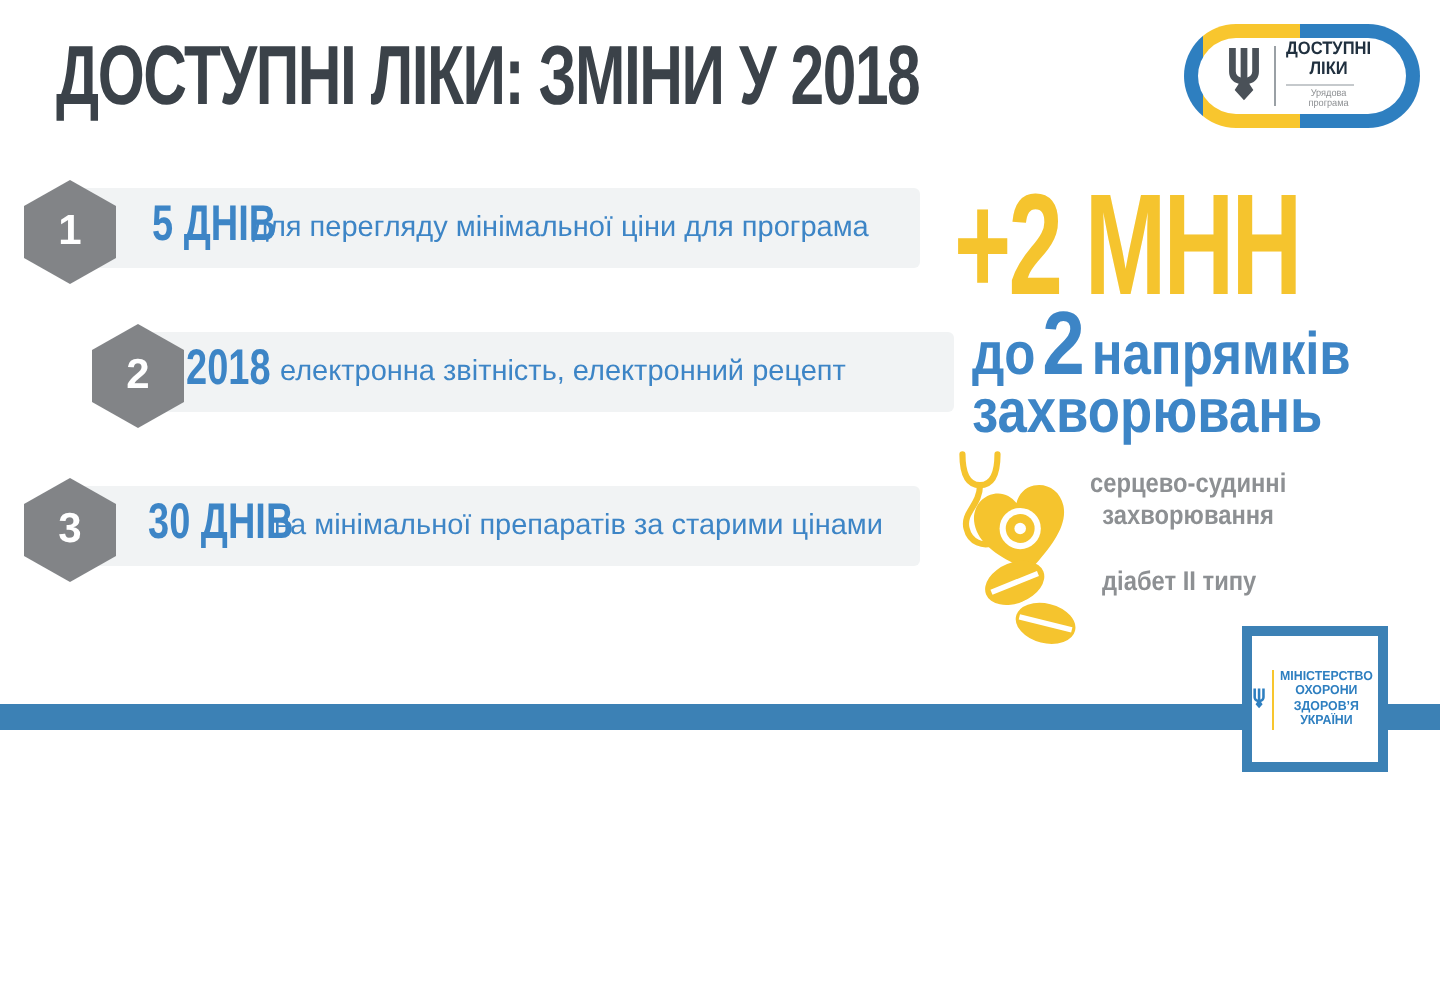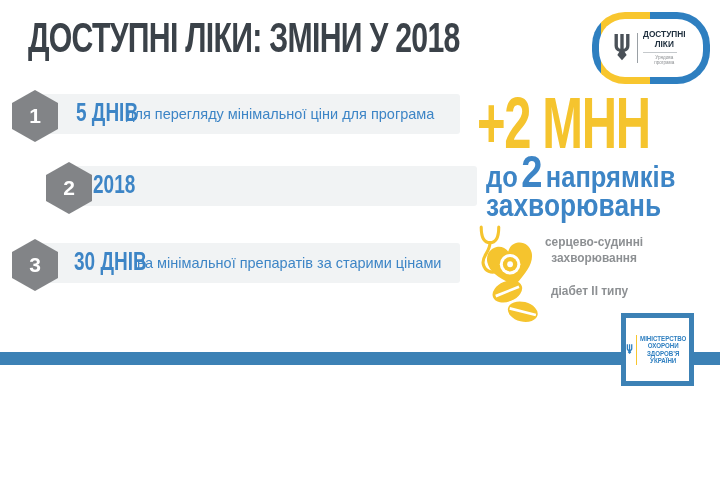--- a/index.html
+++ b/index.html
@@ -10,21 +10,21 @@
 
   
   .title{
     position:absolute;left:28px;top:14px;font-size:42px;font-weight:bold;
     color:#3b4249;letter-spacing:-1px;transform:scaleX(0.72);transform-origin:0 0;
     white-space:nowrap;
   }
 
   
   .capsule{
-    position:absolute;left:592px;top:12px;width:118px;height:72px;border-radius:33px;
+    position:absolute;left:592px;top:12px;width:118px;height:52px;border-radius:33px;
     background:linear-gradient(90deg,#2e7fc0 0 8%,#f8c62e 8% 49%,#2e7fc0 49%);
   }
   .capsule-inner{
     position:absolute;inset:7px;background:#fff;border-radius:26px;
     display:flex;align-items:center;justify-content:center;gap:5px;
   }
   .capsule-vline{width:1px;height:30px;background:#9aa0a5;}
   .brand-text{display:flex;flex-direction:column;line-height:9.5px;}
   .brand-name{font-size:9px;font-weight:bold;color:#20303f;letter-spacing:0;transform:scaleX(.92);transform-origin:0 50%;}
   .brand-rule{height:1px;background:#c5c9cc;width:34px;margin:2.5px 0 2px 0;}
@@ -110,20 +110,21 @@
     <span>1</span>
   </div>
   <div class="step-label" style="left:76px;top:98px;">5 ДНІВ</div>
   <div class="step-desc" style="left:126px;top:106px;">для перегляду мінімальної ціни для програма</div>
 
   <div class="bar" style="left:62px;top:166px;width:415px;"></div>
   <div class="hex" style="left:46px;top:162px;">
     <span>2</span>
   </div>
   <div class="step-label" style="left:93px;top:170px;">2018</div>
+  <div class="step-desc" style="left:140px;top:178px;">електронна звітність, електронний рецепт</div>
 
   <div class="bar" style="left:28px;top:243px;width:432px;"></div>
   <div class="hex" style="left:12px;top:239px;">
     <span>3</span>
   </div>
   <div class="step-label" style="left:74px;top:247px;">30 ДНІВ</div>
   <div class="step-desc" style="left:137px;top:255px;">на мінімальної препаратів за старими цінами</div>
 
   <div class="plus-headline">+2 МНН</div>
   <div class="hl-line1"><span class="w">до</span><span class="n">2</span><span class="w">напрямків</span></div>

